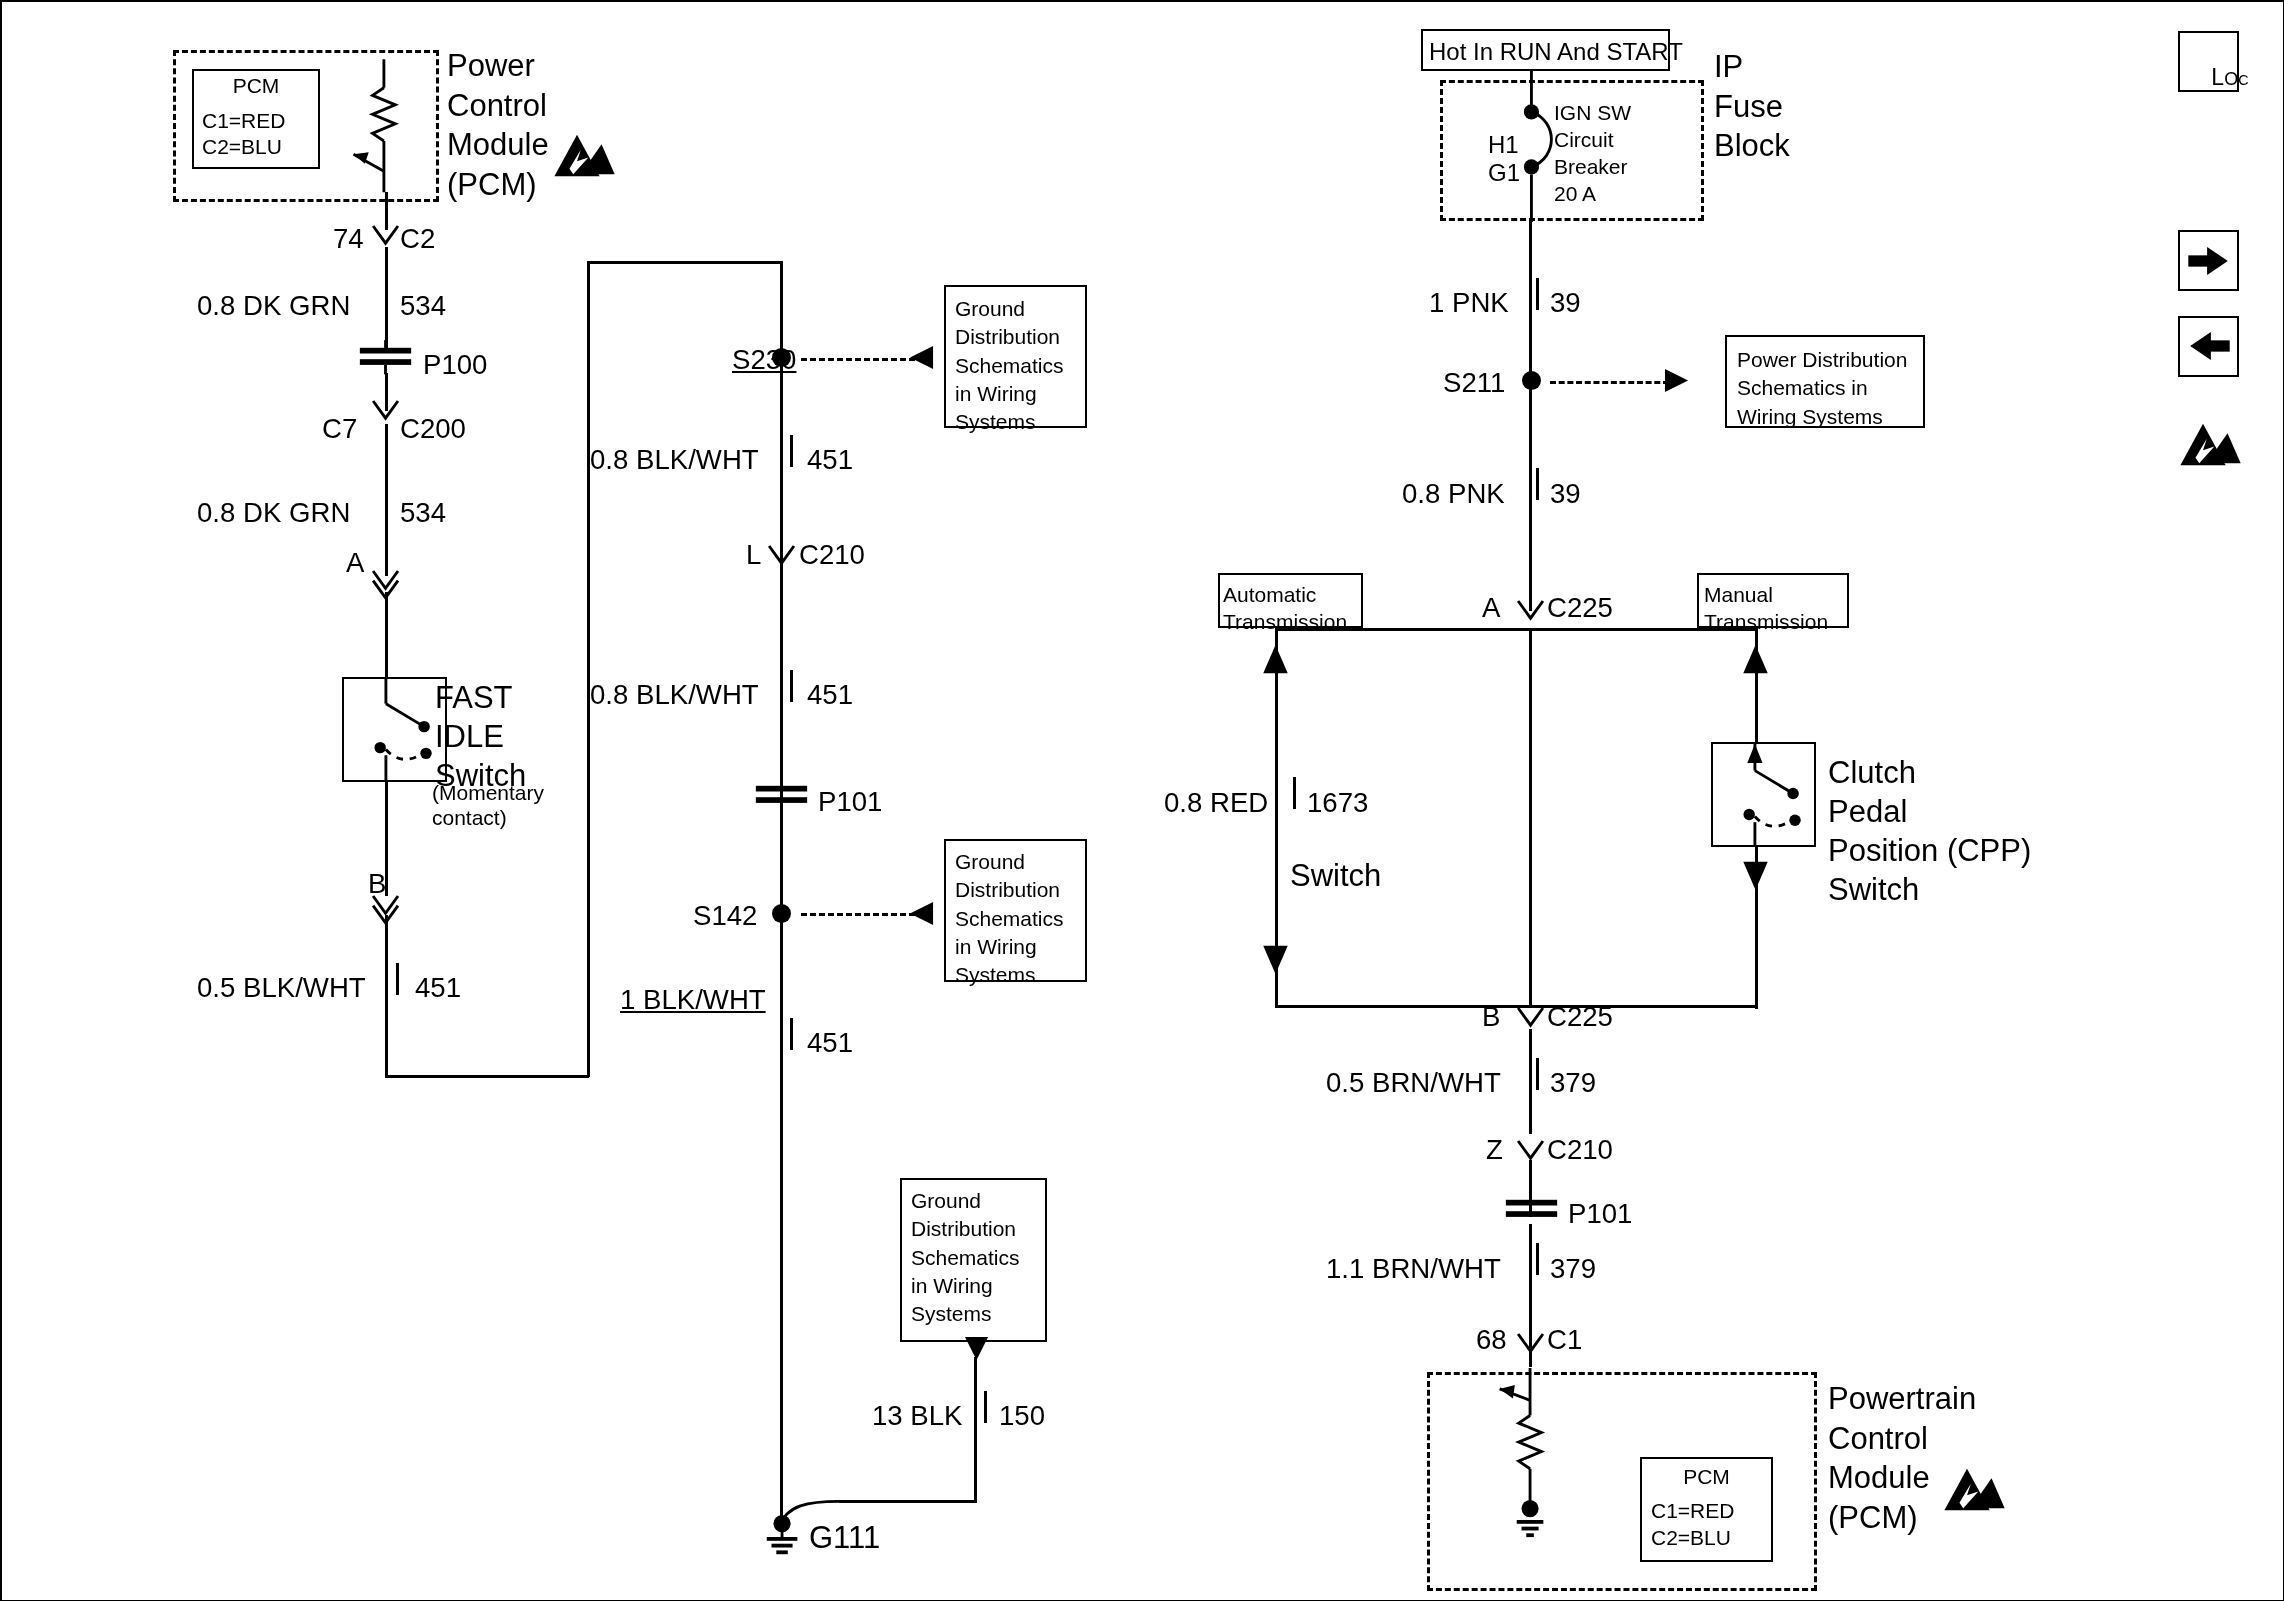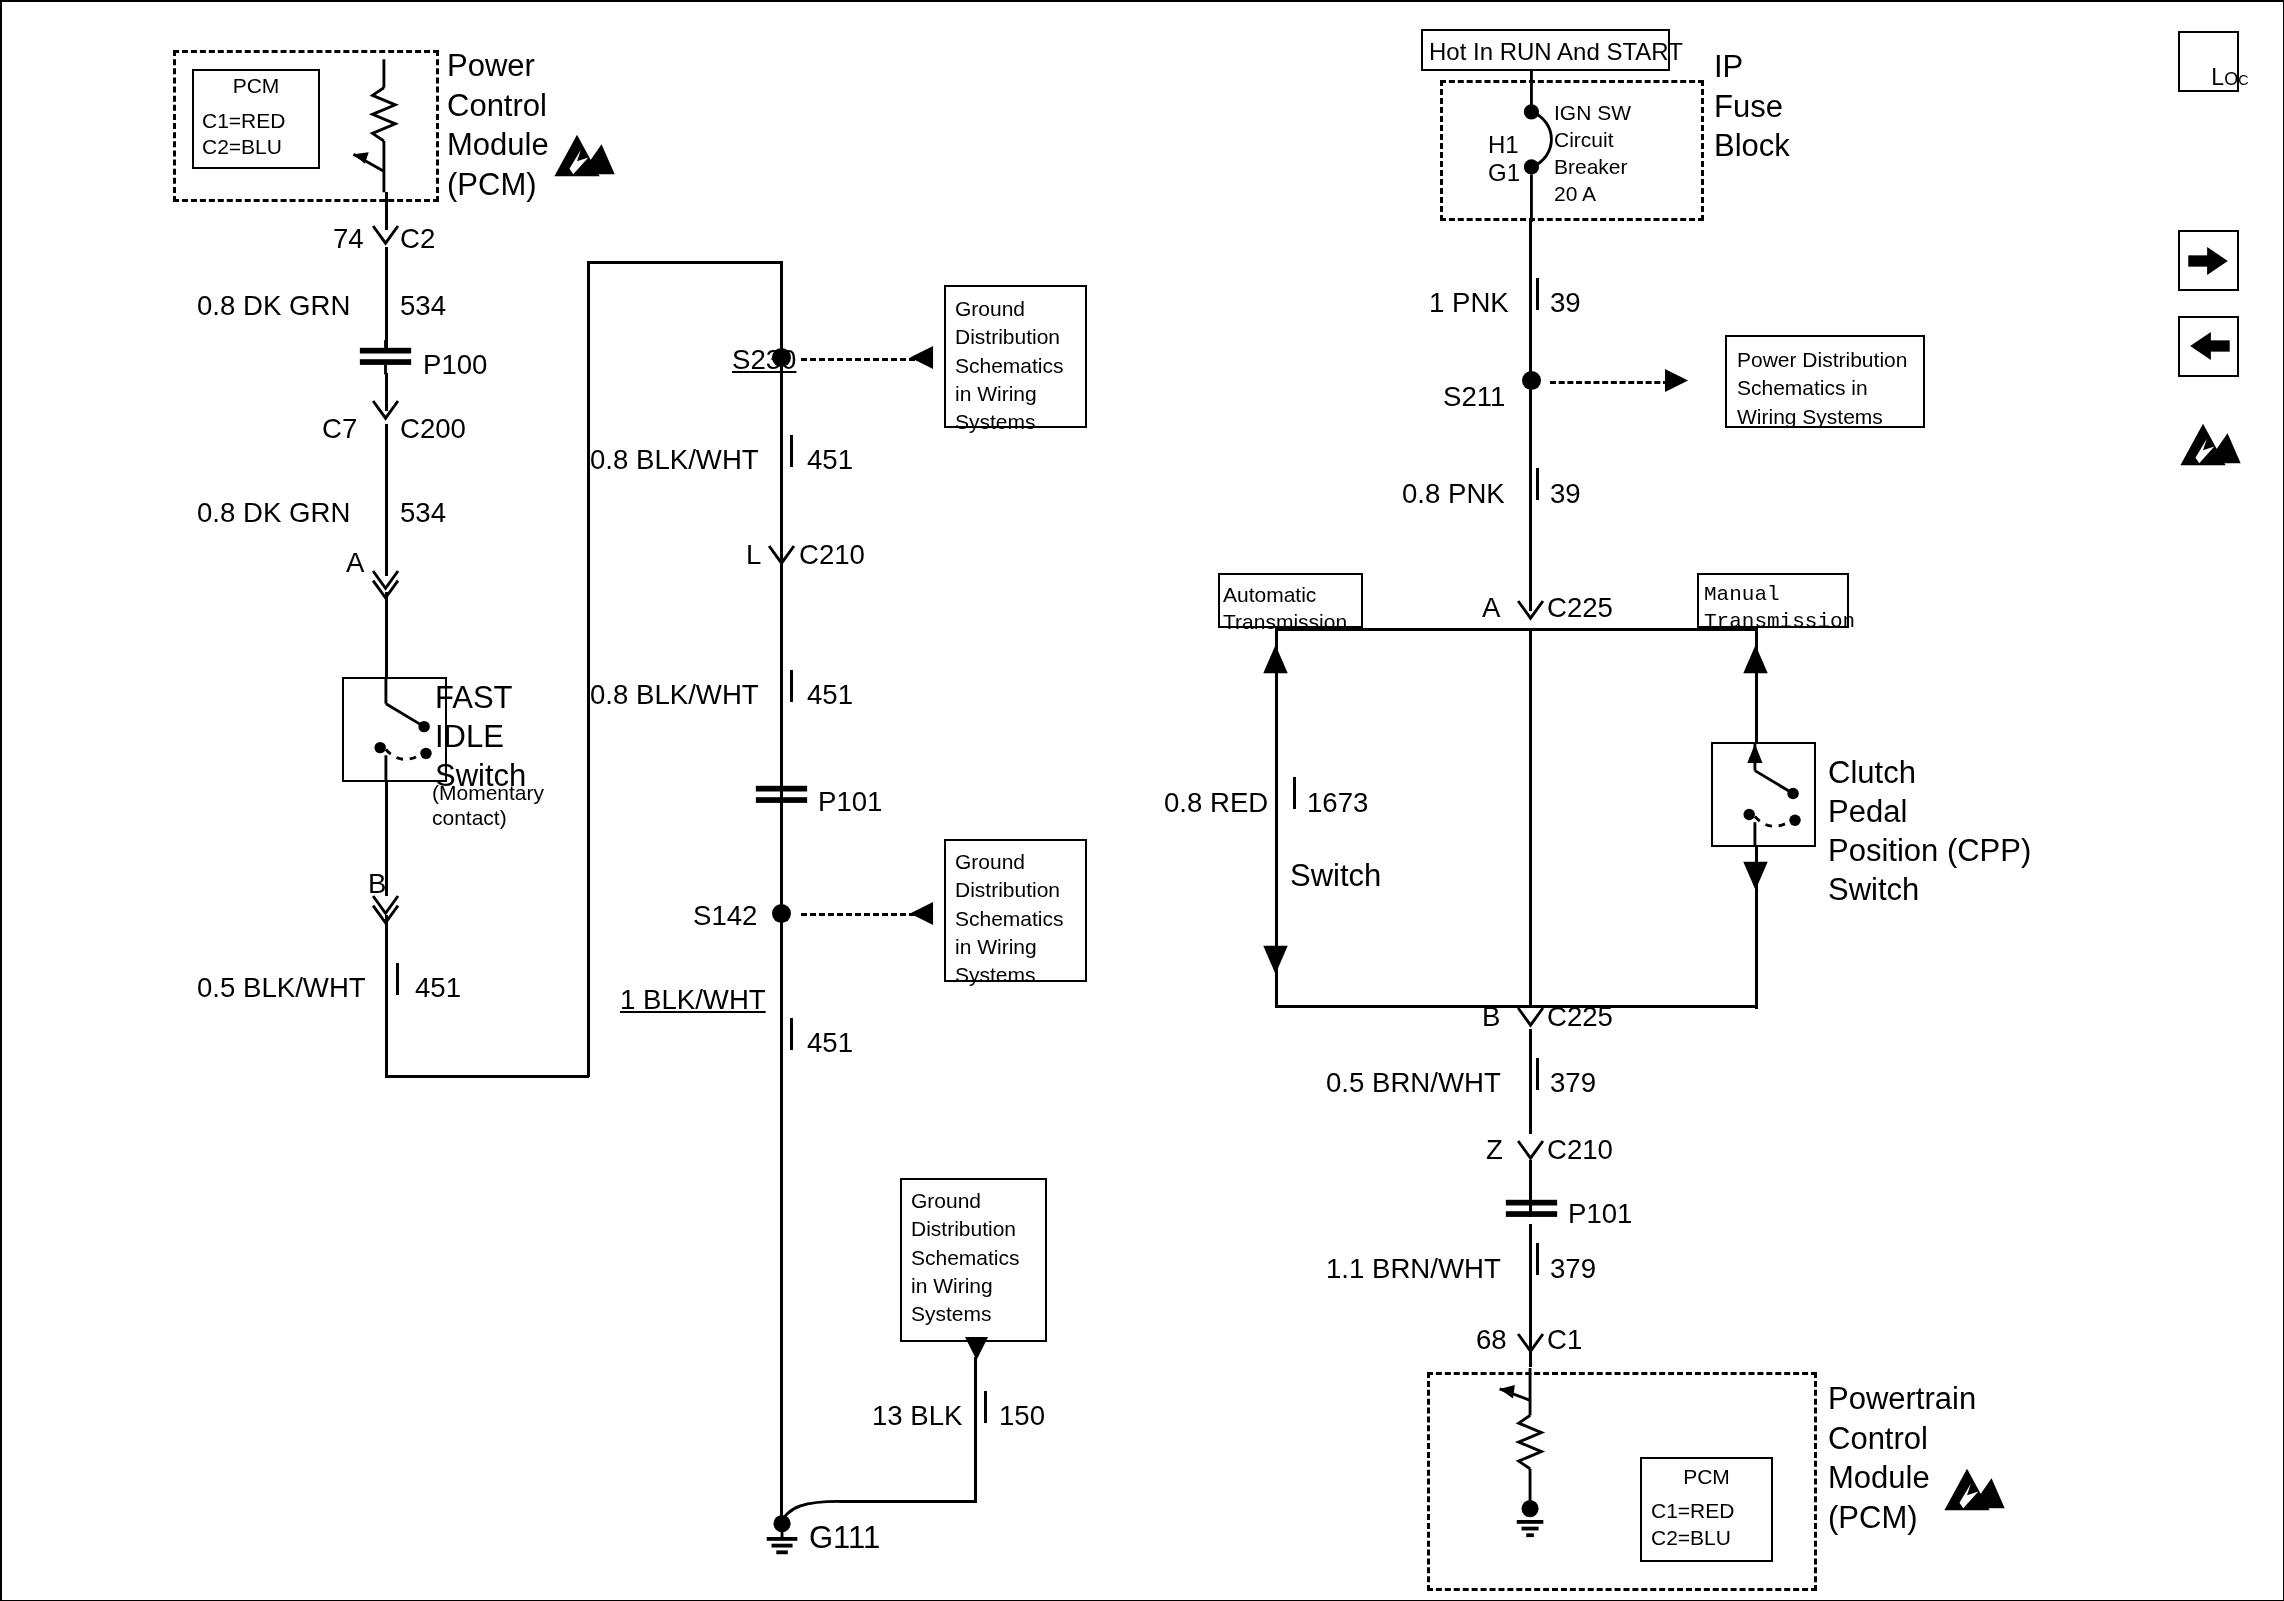--- a/index.html
+++ b/index.html
@@ -219,40 +219,40 @@
     <path d="M16,44 C44,54 44,92 16,102" fill="none" stroke="#000" stroke-width="3"></path>
     <line x1="16" y1="110" x2="16" y2="160" stroke="#000" stroke-width="3"></line>
   </svg>
 
   <div class="vline" style="left:1527px;top:219px;height:390px;"></div>
   <div class="lbl f26" style="left:1427px;top:285px;">1 PNK</div>
   <div class="lbl f26" style="left:1548px;top:285px;">39</div>
   <div class="vline" style="left:1534px;top:276px;height:32px;"></div>
 
   <div class="dot" style="left:1520px;top:369px;width:19px;height:19px;"></div>
-  <div class="lbl f26" style="left:1441px;top:379px;text-align:center;">S211</div>
+  <div class="lbl f26" style="left:1441px;top:365px;text-align:center;">S211</div>
   <div class="dashline-h" style="left:1548px;top:379px;width:119px;"></div>
   <svg style="left:1663px;top:367px;width:25px;height:25px;" viewBox="0 0 26 26" width="25" height="25">
     <polygon points="24,12 0,0 0,24" fill="#000"></polygon>
   </svg>
   <div class="box" style="left:1723px;top:333px;width:200px;height:93px;"></div>
   <div class="lbl f20" style="left:1735px;top:344px;white-space:pre;line-height:1.35;"><span>Power Distribution
 Schematics in
 Wiring Systems</span></div>
 
   <div class="lbl f26" style="left:1400px;top:476px;">0.8 PNK</div>
   <div class="lbl f26" style="left:1548px;top:476px;">39</div>
   <div class="vline" style="left:1534px;top:466px;height:32px;"></div>
 
   <div class="box" style="left:1216px;top:571px;width:145px;height:55px;"></div>
   <div class="lbl f20 center" style="left:1221px;top:579px;width:135px;white-space:pre;line-height:1.3;text-align:left;"><span>Automatic
 Transmission</span></div>
 
   <div class="box" style="left:1695px;top:571px;width:152px;height:55px;"></div>
-  <div class="lbl f20" style="left:1702px;top:579px;white-space:pre;line-height:1.3;font-family:Liberation Mono, monospace;"><span>Manual
+  <div class="lbl f20" style="left:1702px;top:579px;white-space:pre;line-height:1.3;"><span>Manual
 Transmission</span></div>
 
   <div class="lbl f26" style="left:1480px;top:590px;">A</div>
   <div class="lbl f26" style="left:1545px;top:590px;">C225</div>
   <svg style="left:1516px;top:599px;width:27px;height:21px;" viewBox="0 0 28 22" width="27" height="21">
     <polyline points="0,0 13,18 26,0" fill="none" stroke="#000" stroke-width="3"></polyline>
   </svg>
 
   <div class="hline" style="left:1273px;top:626px;width:481px;"></div>
   <div class="vline" style="left:1527px;top:626px;height:380px;"></div>

